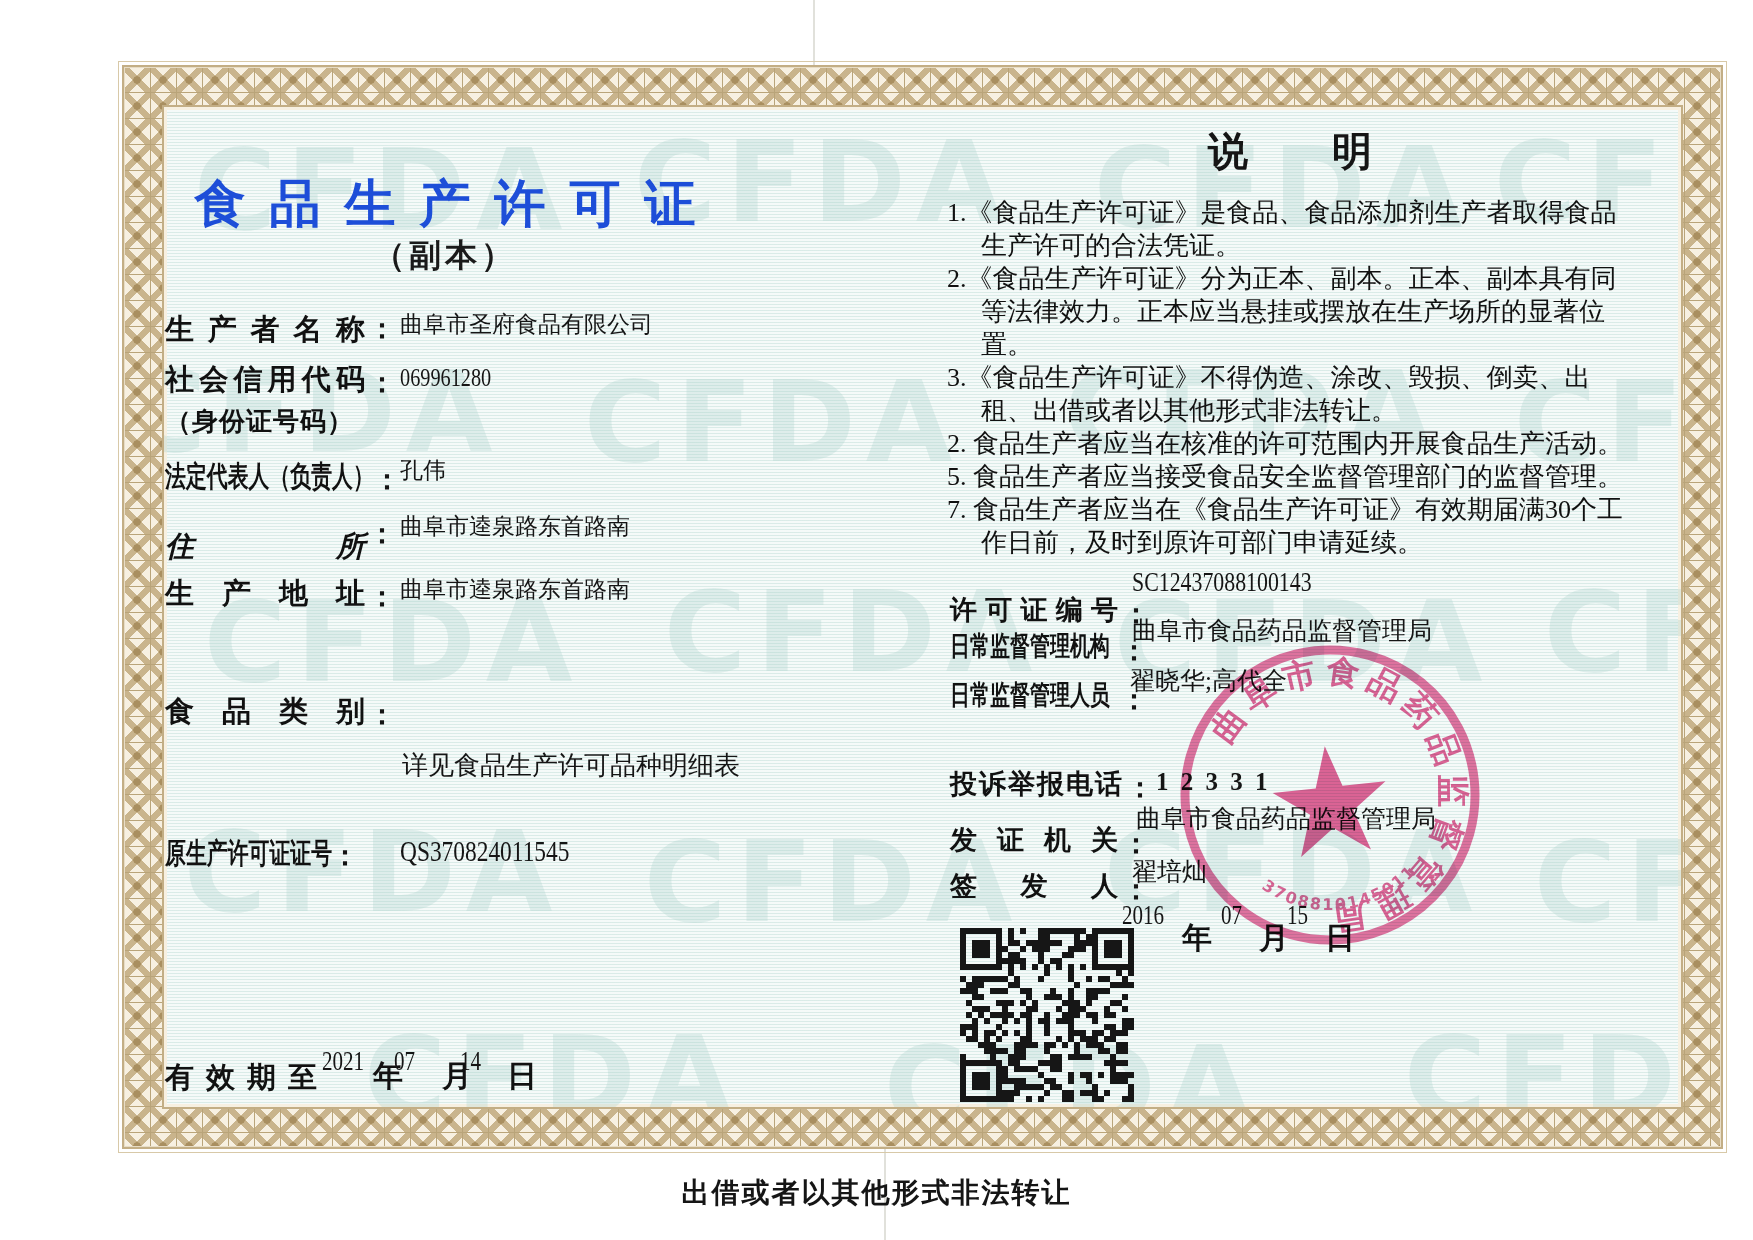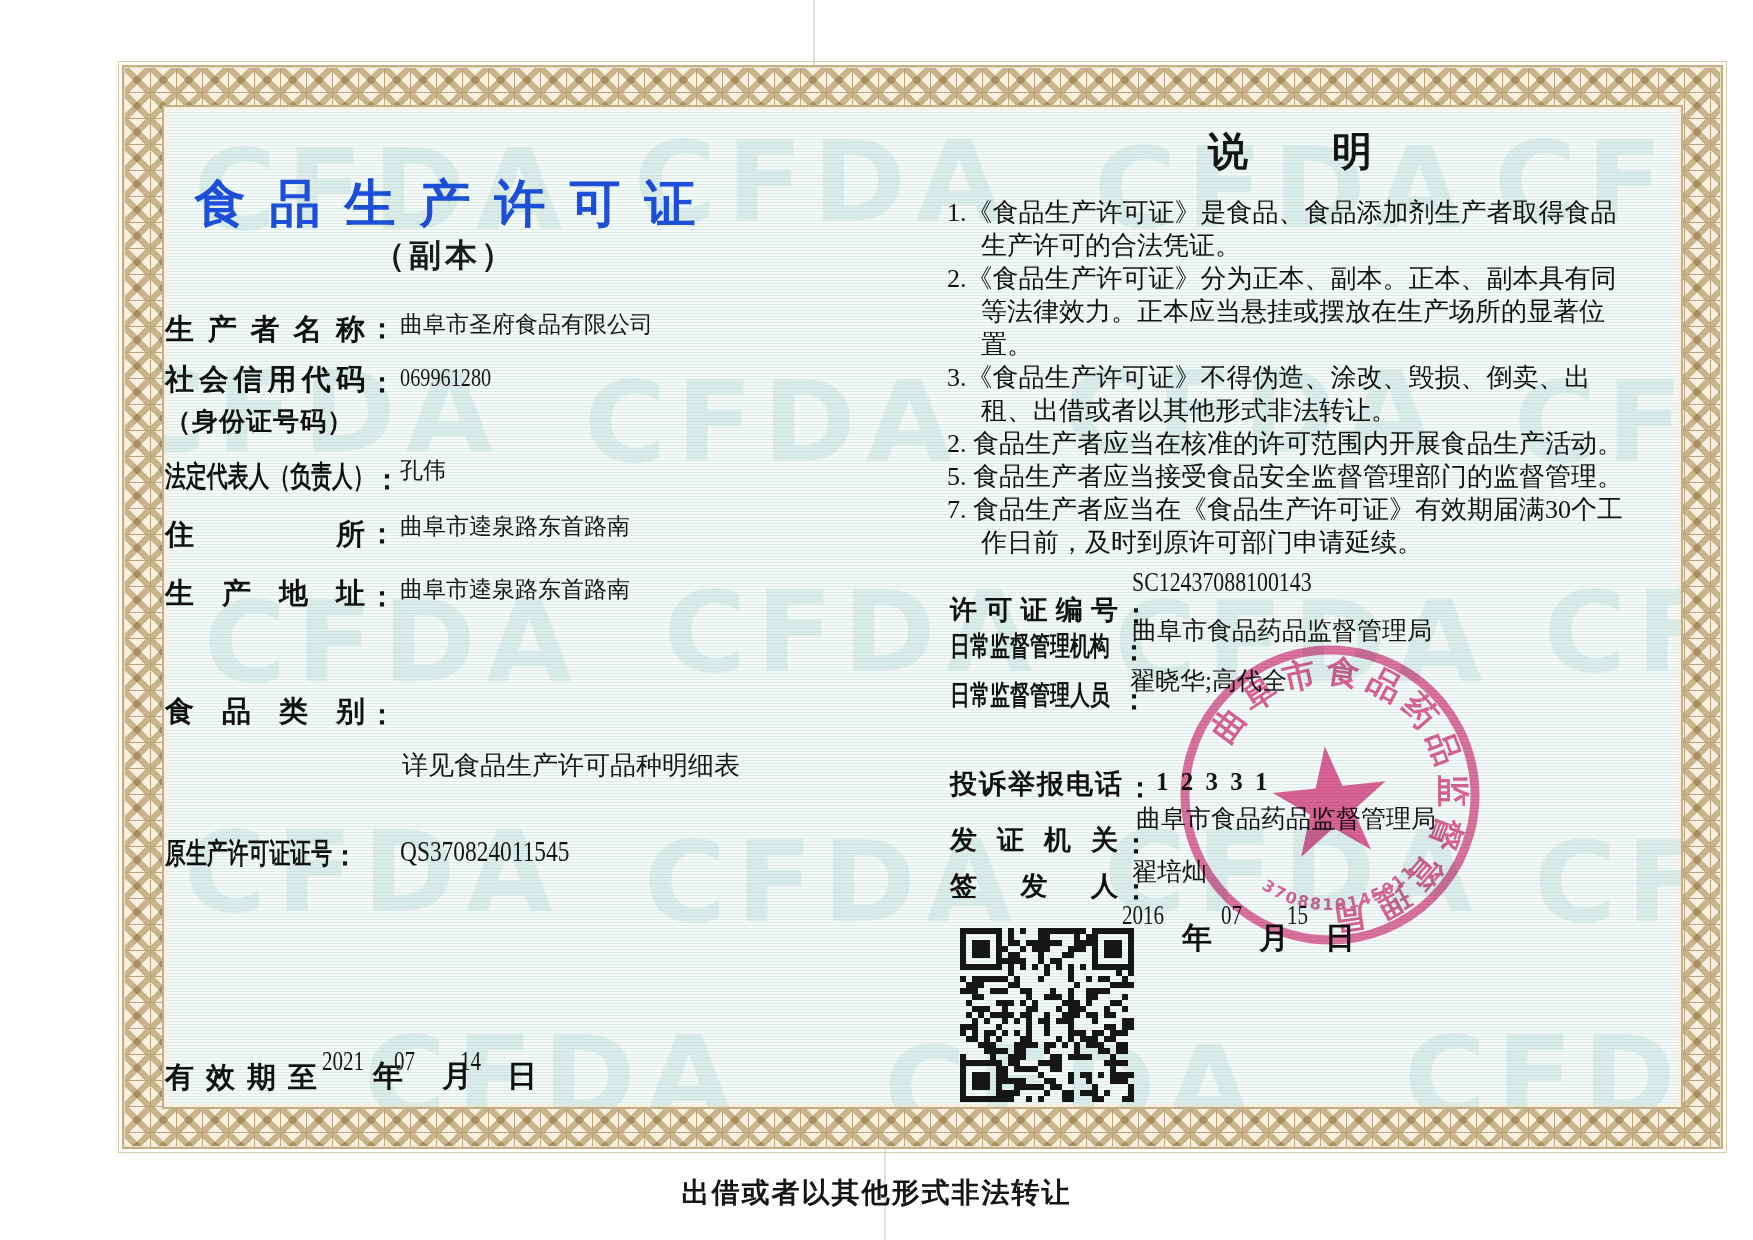--- a/index.html
+++ b/index.html
@@ -132,21 +132,21 @@
   <span class="lbl abs" style="left:0;top:44px;font-size:26px;letter-spacing:1px;">（身份证号码）</span>
 </div>
 
 <div class="abs" style="left:165px;top:457px;">
   <span class="lbl cond abs" style="left:0;top:0;">法定代表人（负责人）</span>
   <span class="colon abs" style="left:208px;top:4px;">：</span>
   <span class="val abs" style="left:235px;top:-2px;">孔伟</span>
 </div>
 
 <div class="abs" style="left:165px;top:511px;">
-  <span class="lbl just abs" style="left:0;top:4px;width:200px;">住所</span>
+  <span class="lbl just abs" style="left:0;top:16px;width:200px;font-style:italic;">住所</span>
   <span class="colon abs" style="left:203px;top:4px;">：</span>
   <span class="val abs" style="left:235px;top:0px;">曲阜市逵泉路东首路南</span>
 </div>
 
 <div class="abs" style="left:165px;top:574px;">
   <span class="lbl just abs" style="left:0;top:0;width:200px;">生产地址</span>
   <span class="colon abs" style="left:203px;top:4px;">：</span>
   <span class="val abs" style="left:235px;top:0px;">曲阜市逵泉路东首路南</span>
 </div>
 

